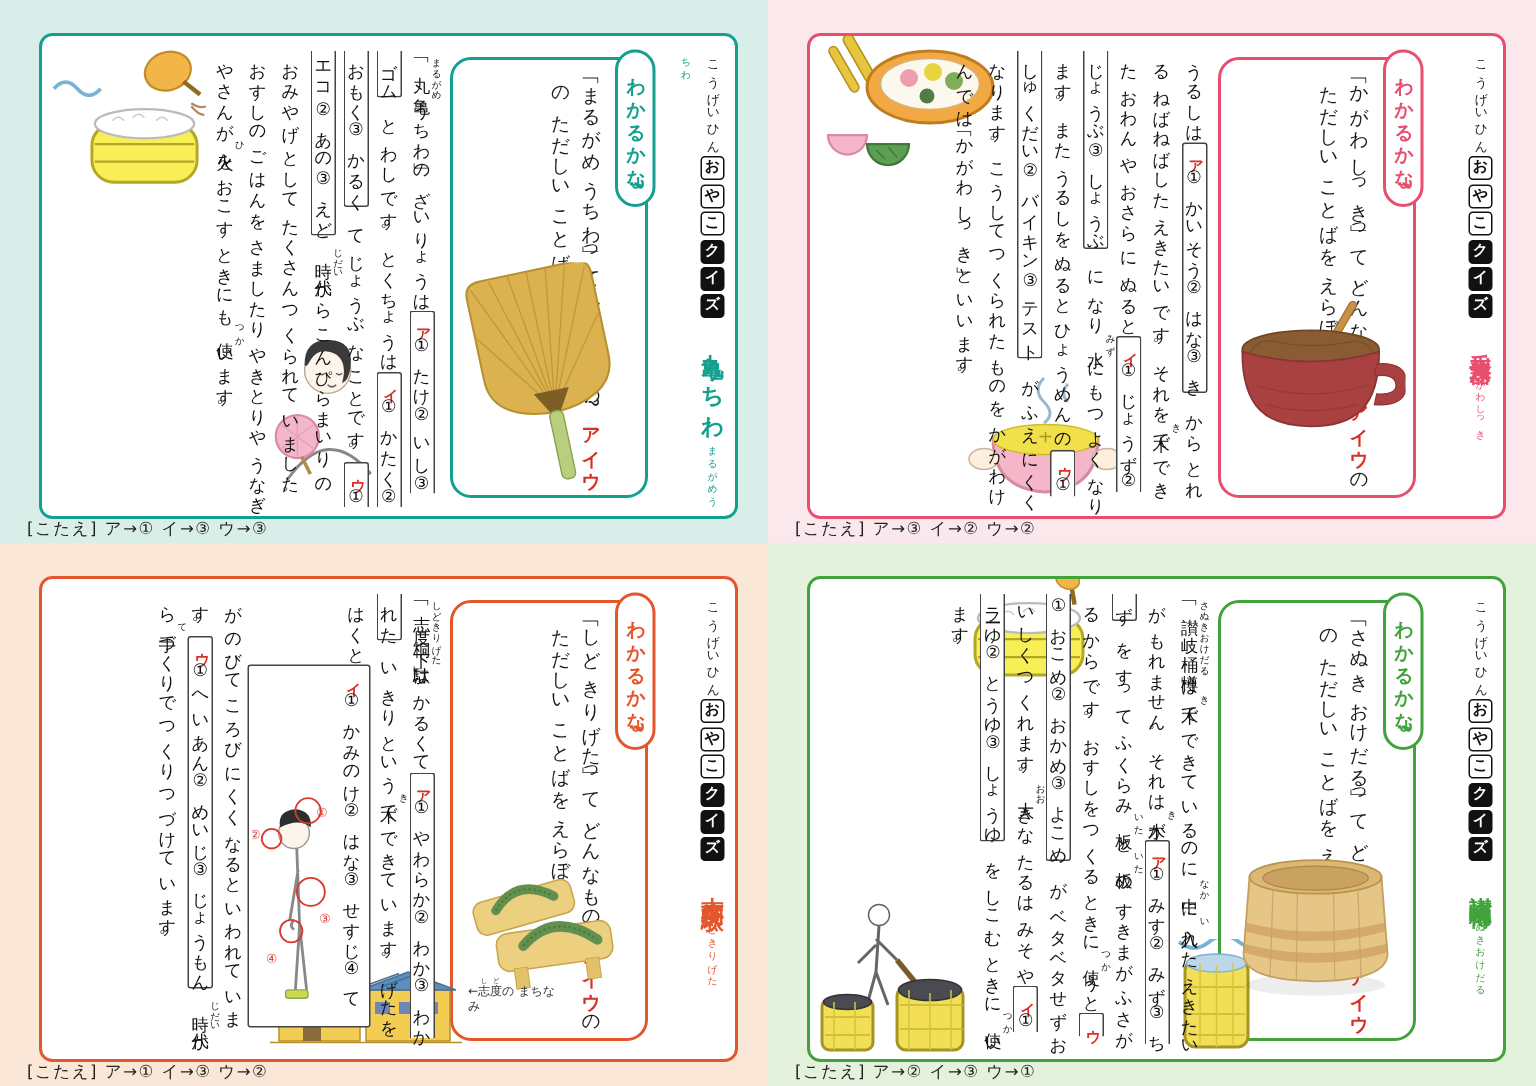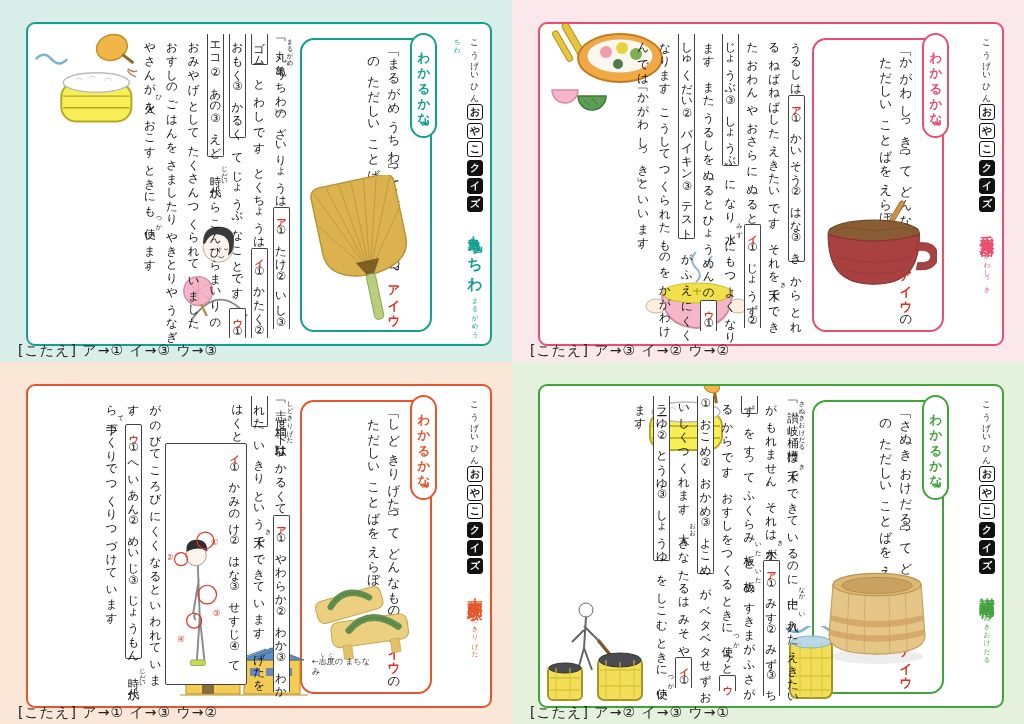--- a/index.html
+++ b/index.html
@@ -49,21 +49,21 @@
   .art-woman-with-fan-sketch{left:152px;top:188px;width:72px;height:112px;}
   .art-bento-sketch{left:4px;top:0px;width:124px;height:92px;}
   .art-steaming-cup-sketch{left:100px;top:224px;width:114px;height:90px;}
   .art-street-houses-sketch{left:150px;top:238px;width:132px;height:78px;}
   .art-rice-tub-sketch{left:100px;top:0px;width:92px;height:72px;}
   .art-soy-barrels-sketch{left:0px;top:210px;width:124px;height:106px;}
   .art-water-barrel-sketch{left:240px;top:240px;width:62px;height:78px;}
   .caption{position:absolute;left:284px;top:266px;width:64px;font-size:8px;color:#333;
            line-height:1.3;z-index:2;}
   
-  .answer{position:absolute;left:18px;bottom:2px;font-size:14px;color:#222;letter-spacing:1px;}
+  .answer{position:absolute;left:18px;bottom:2px;font-size:11px;color:#222;letter-spacing:1px;}
 </style>
 </head>
 <body>
 
 <div id="board">
   <div class="quad" style="--accent: #14a090; background: rgb(218, 238, 233);">
     <div class="card">
       <div class="hdr">
         <span class="hdr-small">こうげいひん</span>
         <span class="logo-boxes"><span class="lbox w">お</span><span class="lbox w">や</span><span class="lbox w">こ</span><span class="lbox b">ク</span><span class="lbox b">イ</span><span class="lbox b">ズ</span></span>

